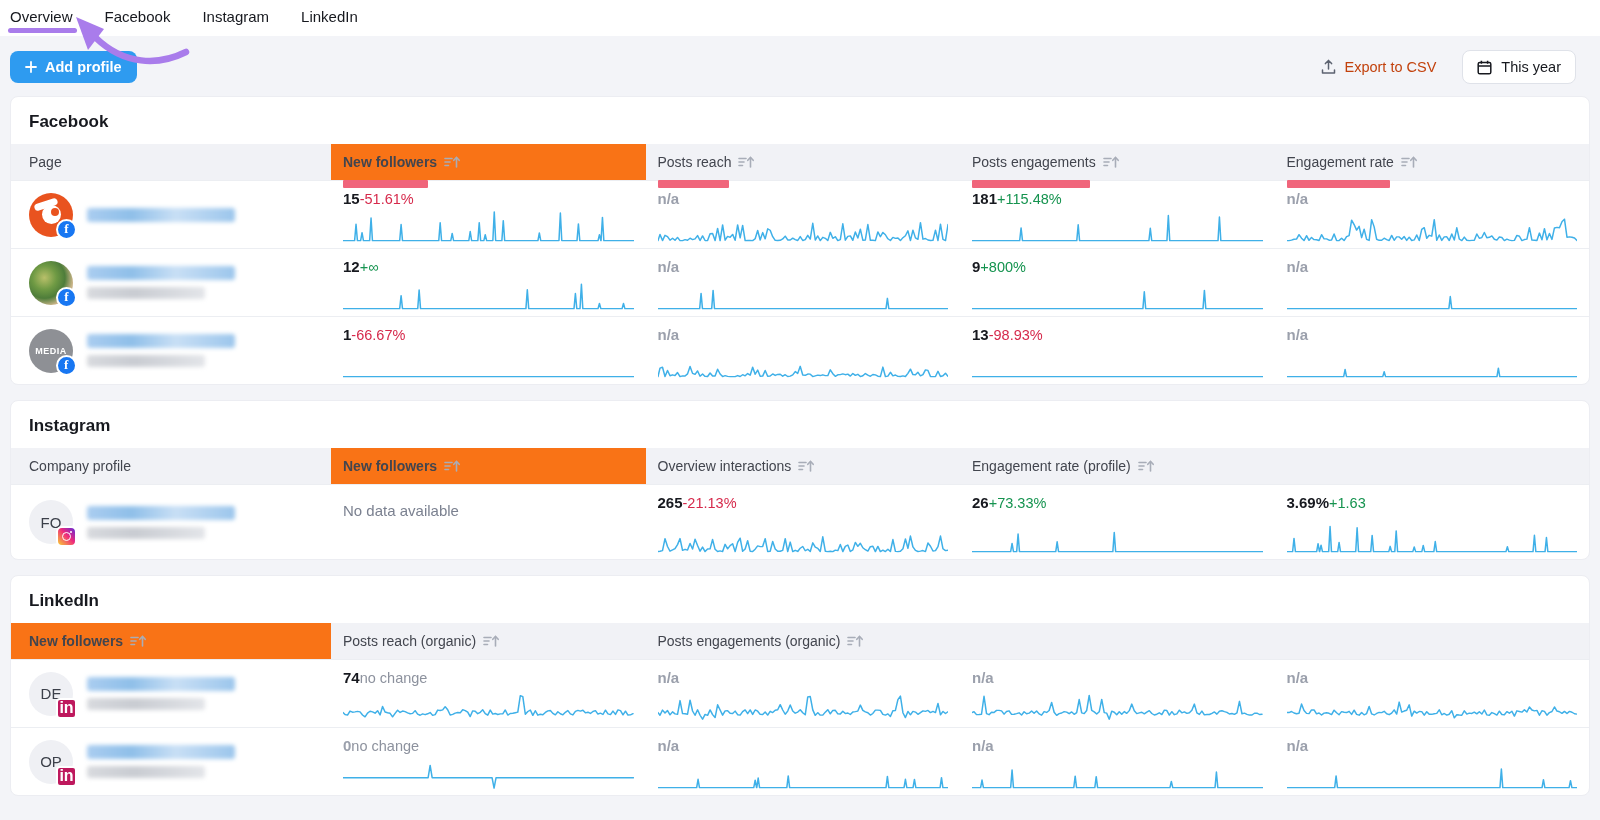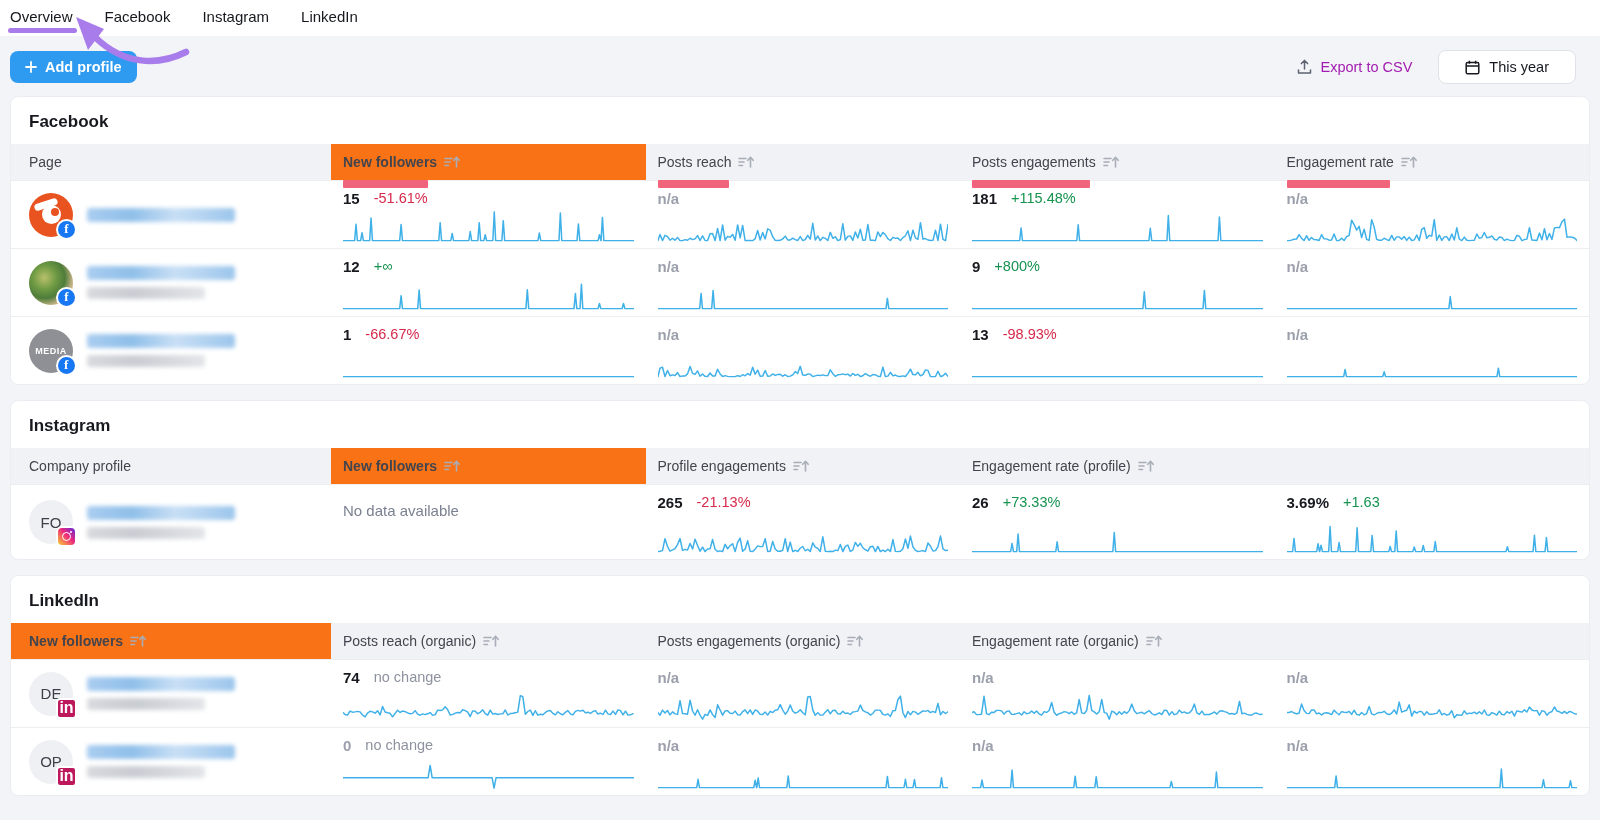--- a/index.html
+++ b/index.html
@@ -15,23 +15,23 @@
   .arrow-svg { position:absolute; left:52px; top:8px; pointer-events:none; z-index:5; }
 
   
   .toolbar { display:flex; align-items:center; justify-content:space-between;
              padding:14px 24px 12px 10px; }
   .btn-add { display:flex; align-items:center; gap:8px; background:var(--accent);
              color:#fff; font-size:14.5px; font-weight:700; border:none; border-radius:8px;
              padding:8px 15px; cursor:pointer; }
   .tb-right { display:flex; align-items:center; gap:26px; }
   .btn-export { display:flex; gap:8px; background:none; border:none;
-             color:#a21caf; font-size:14.5px; cursor:pointer; }
+             color:#c2410c; font-size:14.5px; cursor:pointer; }
   .btn-range { display:flex; align-items:center; gap:9px; background:#fff;
-             border:1px solid #dfe2e9; border-radius:8px; padding:8px 26px;
+             border:1px solid #dfe2e9; border-radius:8px; padding:8px 14px;
              font-size:14.5px; color:#17191f; cursor:pointer; }
 
   
   .card { background:#fff; border-radius:8px; margin:0 10px 15px; overflow:hidden;
           border:1px solid #ecedf2; }
   .card-title { font-size:17px; font-weight:700; padding:15px 18px 12px; }
 
   .thead, .trow { display:grid; grid-template-columns:320px 1fr 1fr 1fr 1fr; }
   .thead { background:#f1f2f6; }
   .th { position:relative; padding:10px 12px; font-size:14px; color:#42454e;
@@ -68,21 +68,21 @@
            top:3px; right:3px; }
   .badge.li { background:#be185d; border-radius:4px; color:#fff; font-weight:700;
            font-size:16px; }
   .namelines { display:flex; flex-direction:column; justify-content:center; }
   .blur1 { width:148px; height:14px; border-radius:3px; filter:blur(2.2px);
            background:linear-gradient(90deg,#aacdf0,#8fbfe9 30%,#c8dff5 60%,#9cc6ec); }
   .blur2 { width:118px; height:12px; border-radius:3px; filter:blur(2.2px); margin-top:7px;
            background:linear-gradient(90deg,#d8dade,#c9ccd2 40%,#e3e5e9); }
 
   .metric { padding:9px 12px 6px; display:flex; flex-direction:column; }
-  .vline { display:flex; align-items:flex-start; gap:14px; }
+  .vline { display:flex; align-items:flex-end; gap:0; }
   .val { font-size:15px; font-weight:700; color:#17191f; }
   .val.na { color:#9ba0ac; }
   .val.muted { color:#9ba0ac; }
   .val.nodata { color:#7b8190; font-weight:400; padding-top:8px; }
   .chg { font-size:14.5px; }
   .chg.up { color:var(--pos); }
   .chg.down { color:var(--neg); }
   .chg.neutral { color:var(--neutral); }
   .spark { width:100%; height:32px; margin-top:auto; display:block; }
 </style>
@@ -333,21 +333,21 @@
             <g stroke="#a8adb8" stroke-width="1.6" fill="none" stroke-linecap="round">
               <path d="M1 3.5h7"></path>
               <path d="M1 7h5"></path>
               <path d="M1 10.5h3.5"></path>
               <path d="M12.5 12V3"></path>
               <path d="M9.8 5.3 12.5 2.5l2.7 2.8"></path>
             </g>
           </svg>
         </div>
         <div class="th">
-          <span>Profile engagements</span>
+          <span>Overview interactions</span>
           <svg width="17" height="14" viewBox="0 0 17 14">
             <g stroke="#a8adb8" stroke-width="1.6" fill="none" stroke-linecap="round">
               <path d="M1 3.5h7"></path>
               <path d="M1 7h5"></path>
               <path d="M1 10.5h3.5"></path>
               <path d="M12.5 12V3"></path>
               <path d="M9.8 5.3 12.5 2.5l2.7 2.8"></path>
             </g>
           </svg>
         </div>
@@ -441,32 +441,20 @@
           <svg width="17" height="14" viewBox="0 0 17 14">
             <g stroke="#a8adb8" stroke-width="1.6" fill="none" stroke-linecap="round">
               <path d="M1 3.5h7"></path>
               <path d="M1 7h5"></path>
               <path d="M1 10.5h3.5"></path>
               <path d="M12.5 12V3"></path>
               <path d="M9.8 5.3 12.5 2.5l2.7 2.8"></path>
             </g>
           </svg>
         </div>
-        <div class="th">
-          <span>Engagement rate (organic)</span>
-          <svg width="17" height="14" viewBox="0 0 17 14">
-            <g stroke="#a8adb8" stroke-width="1.6" fill="none" stroke-linecap="round">
-              <path d="M1 3.5h7"></path>
-              <path d="M1 7h5"></path>
-              <path d="M1 10.5h3.5"></path>
-              <path d="M12.5 12V3"></path>
-              <path d="M9.8 5.3 12.5 2.5l2.7 2.8"></path>
-            </g>
-          </svg>
-        </div>
       </div>
       <div class="trow">
         <div class="entity">
           <span class="avatar av-init">DE<span class="badge li">in</span></span>
           <span class="namelines">
             <span class="blur1"></span>
             <span class="blur2"></span>
           </span>
         </div>
         <div class="metric">

